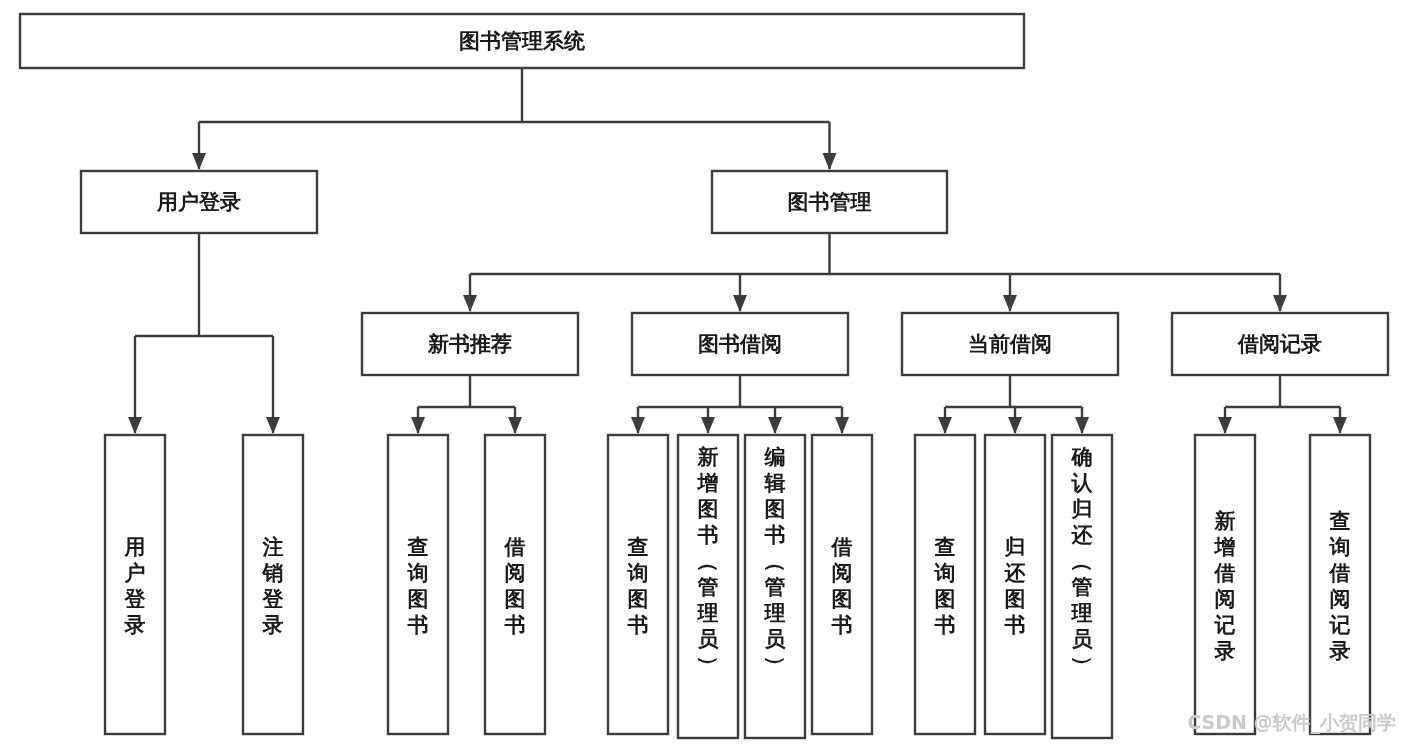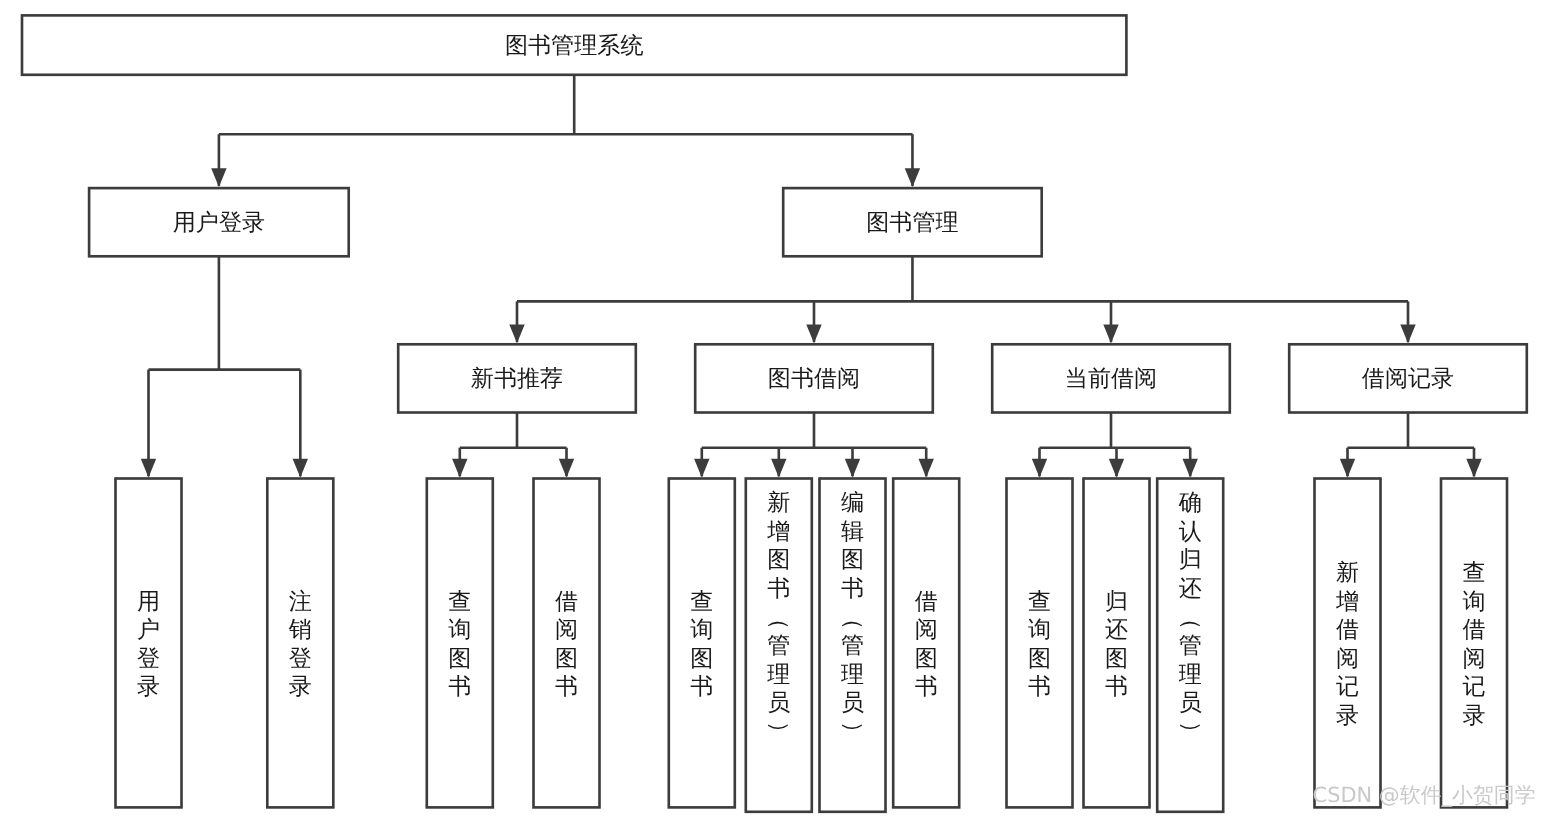--- a/index.html
+++ b/index.html
@@ -13,20 +13,21 @@
     font-family: "DejaVu Sans", "Liberation Sans", sans-serif;
     overflow: hidden;
     position: relative;
   }
   #diagram-root {
     position: absolute;
     left: 0;
     top: 0;
     width: 1367px;
     height: 747px;
+    font-weight: bold;
   }
   svg.flow {
     display: block;
     width: 1405px;
     height: 747px;
   }
   .node-box {
     fill: #ffffff;
     stroke: #3c3c3c;
     stroke-width: 2.4;

